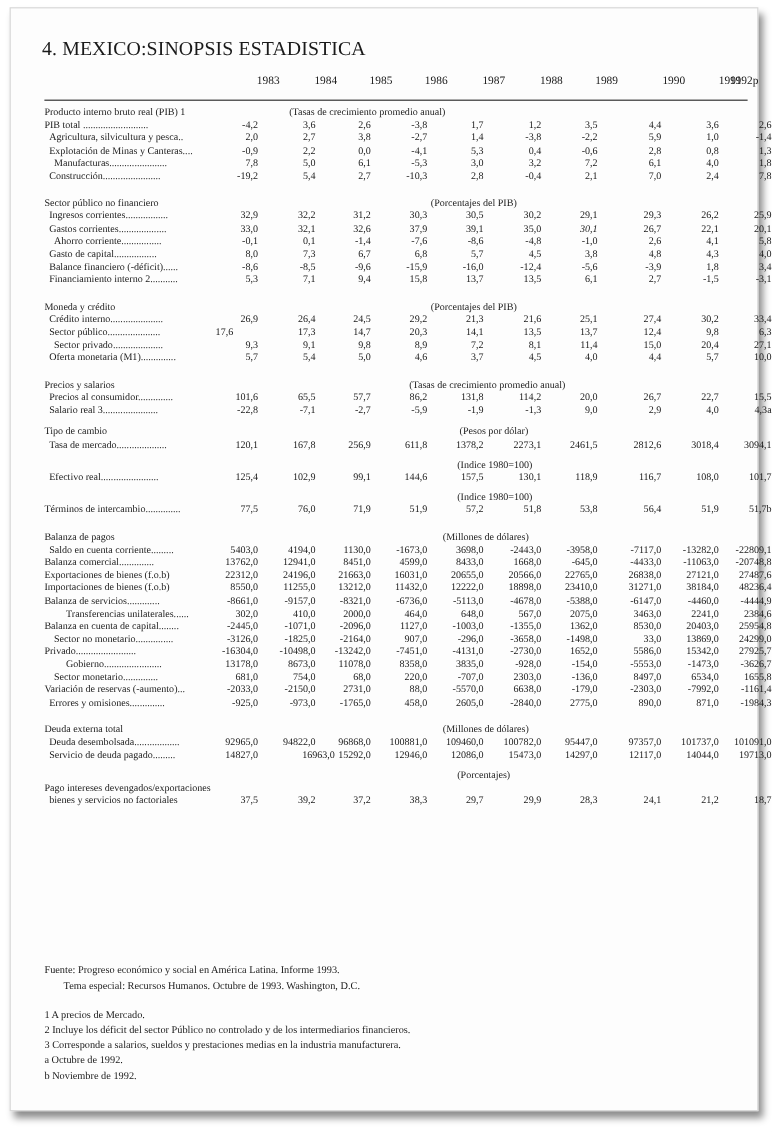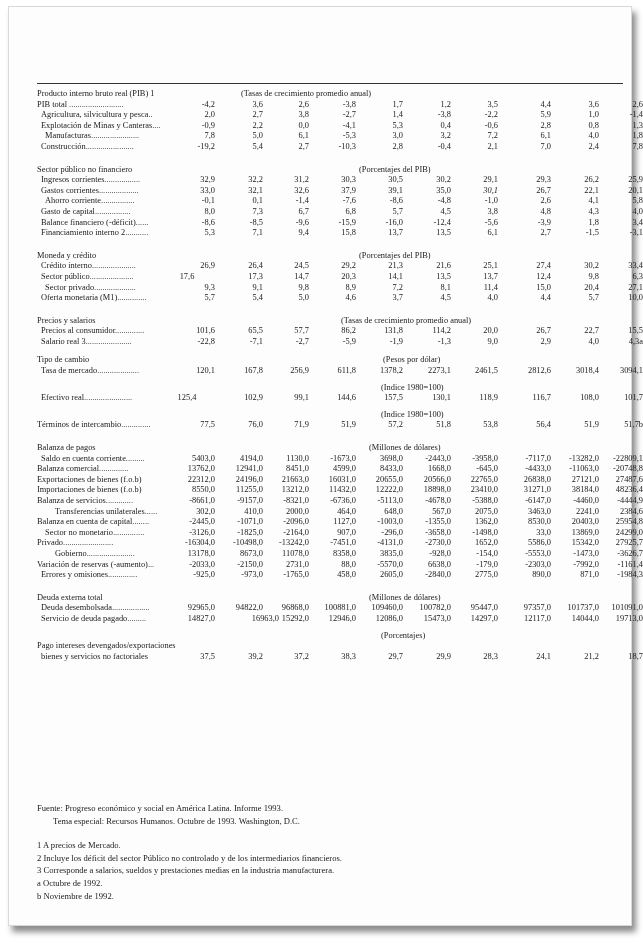--- a/index.html
+++ b/index.html
@@ -24,21 +24,34 @@
   .unit { position: absolute; font-size: 8.4px; }
   .gap { height: 10px; }
   .notes { position: absolute; left: 28px; top: 795px; font-size: 8.6px; line-height: 12.6px; }
   .notes .ind { padding-left: 16px; }
   .notes .sp { height: 12px; }
 </style>
 </head>
 <body>
 
 <div class="page">
+  <div class="title">4. MEXICO:SINOPSIS ESTADISTICA</div>
 
+  <div class="years">
+    <span style="left:174px">1983</span>
+    <span style="left:222px">1984</span>
+    <span style="left:268px">1985</span>
+    <span style="left:314px">1986</span>
+    <span style="left:362px">1987</span>
+    <span style="left:410px">1988</span>
+    <span style="left:456px">1989</span>
+    <span style="left:512px">1990</span>
+    <span style="left:559px">1991</span>
+    <span style="left:593px;width:30px">1992p</span>
+  </div>
   <div class="rule" style="top:76px"></div>
 
   <div class="tbl" id="tbl">
       <div class="row hdr">
         <span class="lbl">Producto interno bruto real (PIB) 1</span>
         <span class="unit" style="left: 232px;">(Tasas de crecimiento promedio anual)</span>
       </div>
       <div class="row ">
         <span class="lbl">PIB total ..........................</span>
         <span class="v" style="left: 150px;">-4,2</span>
@@ -292,21 +305,21 @@
         <span class="v" style="left: 486px;">2812,6</span>
         <span class="v" style="left: 534px;">3018,4</span>
         <span class="v" style="left: 578px;">3094,1</span>
       </div>
       <div class="gap" style="height: 6px;"></div>
       <div class="row hdr">
         <span class="unit" style="left: 372px;">(Indice 1980=100)</span>
       </div>
       <div class="row ">
         <span class="lbl i1">Efectivo real.......................</span>
-        <span class="v" style="left: 150px; text-align: center;">125,4</span>
+        <span class="v" style="left: 150px;">125,4</span>
         <span class="v" style="left: 198px;">102,9</span>
         <span class="v" style="left: 244px;">99,1</span>
         <span class="v" style="left: 291px;">144,6</span>
         <span class="v" style="left: 338px;">157,5</span>
         <span class="v" style="left: 386px;">130,1</span>
         <span class="v" style="left: 433px;">118,9</span>
         <span class="v" style="left: 486px;">116,7</span>
         <span class="v" style="left: 534px;">108,0</span>
         <span class="v" style="left: 578px;">101,7</span>
       </div>
@@ -454,20 +467,33 @@
         <span class="v" style="left: 150px;">13178,0</span>
         <span class="v" style="left: 198px;">8673,0</span>
         <span class="v" style="left: 244px;">11078,0</span>
         <span class="v" style="left: 291px;">8358,0</span>
         <span class="v" style="left: 338px;">3835,0</span>
         <span class="v" style="left: 386px;">-928,0</span>
         <span class="v" style="left: 433px;">-154,0</span>
         <span class="v" style="left: 486px;">-5553,0</span>
         <span class="v" style="left: 534px;">-1473,0</span>
         <span class="v" style="left: 578px;">-3626,7</span>
+      </div>
+      <div class="row ">
+        <span class="lbl i2">Sector monetario..............</span>
+        <span class="v" style="left: 150px;">681,0</span>
+        <span class="v" style="left: 198px;">754,0</span>
+        <span class="v" style="left: 244px;">68,0</span>
+        <span class="v" style="left: 291px;">220,0</span>
+        <span class="v" style="left: 338px;">-707,0</span>
+        <span class="v" style="left: 386px;">2303,0</span>
+        <span class="v" style="left: 433px;">-136,0</span>
+        <span class="v" style="left: 486px;">8497,0</span>
+        <span class="v" style="left: 534px;">6534,0</span>
+        <span class="v" style="left: 578px;">1655,8</span>
       </div>
       <div class="row ">
         <span class="lbl">Variación de reservas (-aumento)...</span>
         <span class="v" style="left: 150px;">-2033,0</span>
         <span class="v" style="left: 198px;">-2150,0</span>
         <span class="v" style="left: 244px;">2731,0</span>
         <span class="v" style="left: 291px;">88,0</span>
         <span class="v" style="left: 338px;">-5570,0</span>
         <span class="v" style="left: 386px;">6638,0</span>
         <span class="v" style="left: 433px;">-179,0</span>

